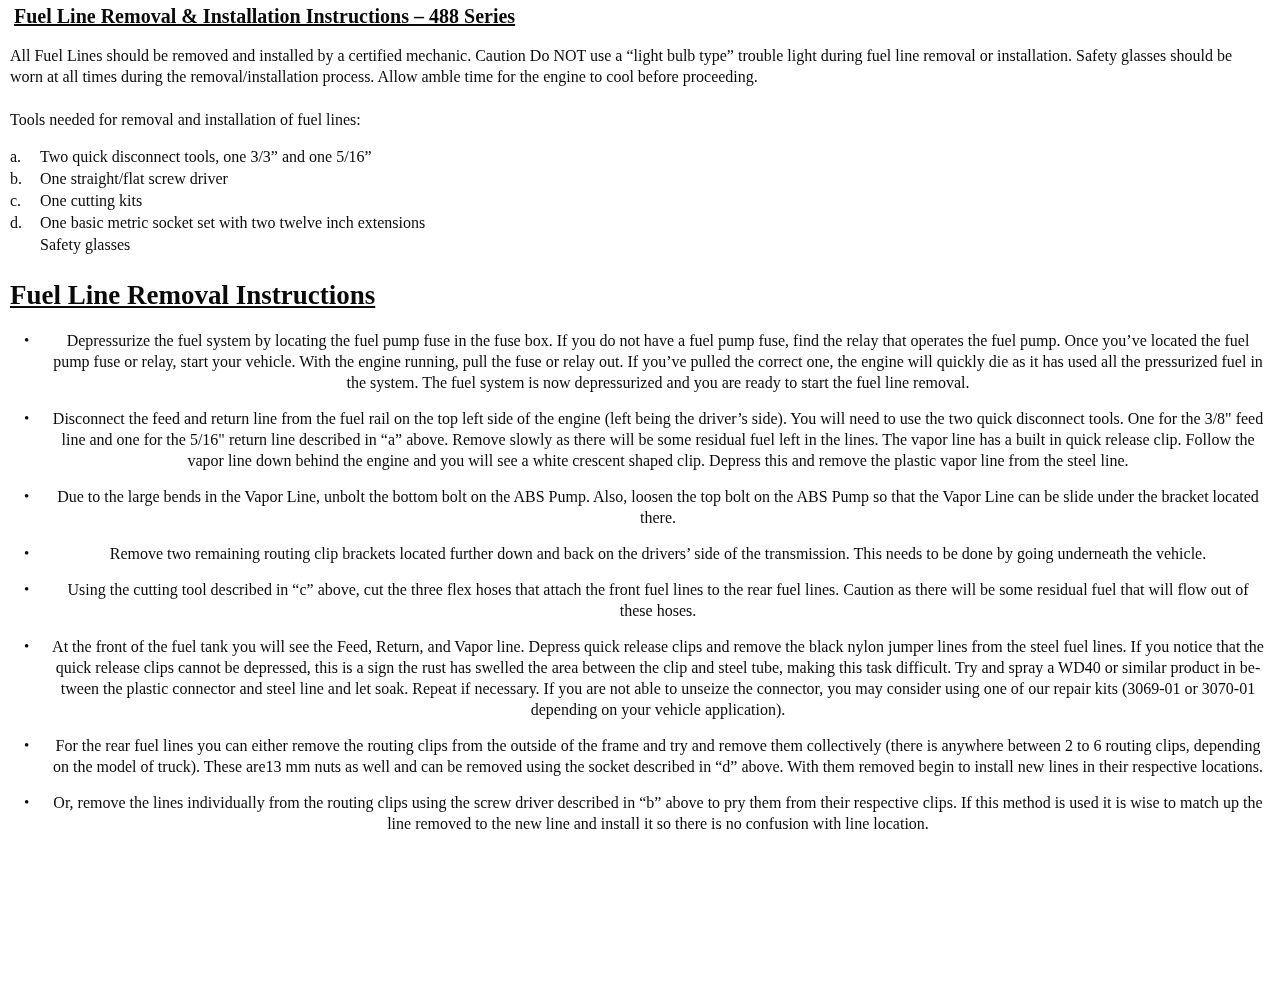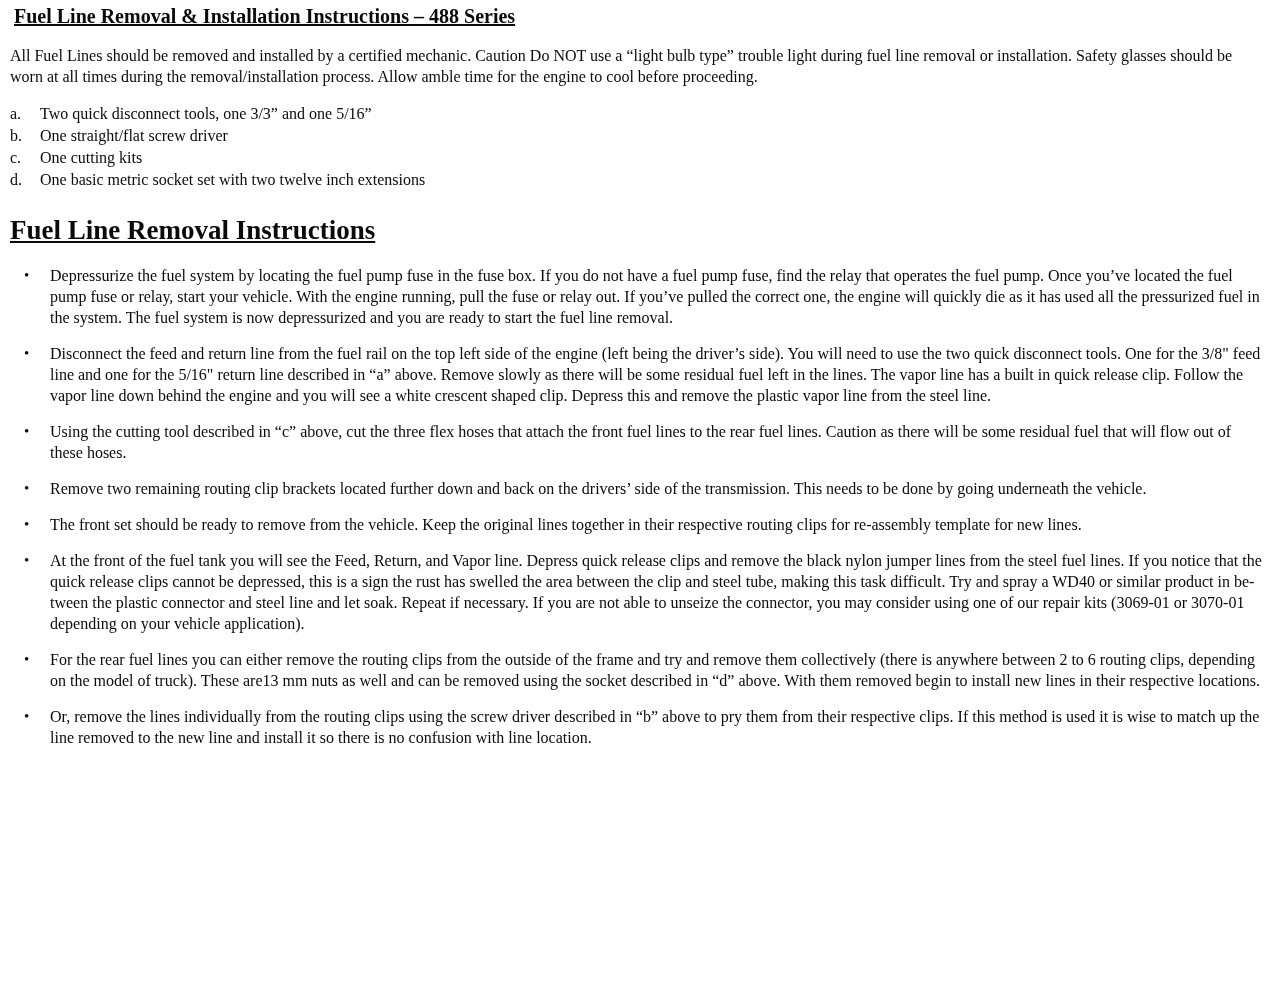--- a/index.html
+++ b/index.html
@@ -63,66 +63,72 @@
   }
   ul.steps {
     margin: 21px 0 0 0;
     padding: 0 0 0 14px;
     list-style: none;
   }
   ul.steps li {
     position: relative;
     padding-left: 26px;
     margin-bottom: 15px;
+    text-align: center;
   }
   ul.steps li::before {
     content: "\2022";
     position: absolute;
     left: 0;
     top: 0;
     font-size: 15px;
   }
 </style>
 </head>
 <body>
 
 <div class="page">
 
   <h1 class="doc-title">Fuel Line Removal &amp; Installation Instructions – 488 Series</h1>
 
   <p class="intro">All Fuel Lines should be removed and installed by a certified mechanic. Caution Do NOT use a “light bulb type” trouble light during fuel line removal or installation. Safety glasses should be worn at all times during the removal/installation process. Allow amble time for the engine to cool before proceeding.</p>
 
+  <p class="tools-intro">Tools needed for removal and installation of fuel lines:</p>
 
   <div class="tool-list">
     <div class="tool-item">
       <span class="tool-marker">a.</span>
       <span class="tool-text">Two quick disconnect tools, one 3/3” and one 5/16”</span>
     </div>
     <div class="tool-item">
       <span class="tool-marker">b.</span>
       <span class="tool-text">One straight/flat screw driver</span>
     </div>
     <div class="tool-item">
       <span class="tool-marker">c.</span>
       <span class="tool-text">One cutting kits</span>
     </div>
     <div class="tool-item">
       <span class="tool-marker">d.</span>
       <span class="tool-text">One basic metric socket set with two twelve inch extensions</span>
     </div>
+    <div class="tool-item">
+      <span class="tool-marker"></span>
+      <span class="tool-text">Safety glasses</span>
+    </div>
   </div>
 
   <div class="section-title-wrap">
     <h2 class="section-title">Fuel Line Removal Instructions</h2>
   </div>
 
   <ul class="steps">
     <li>Depressurize the fuel system by locating the fuel pump fuse in the fuse box. If you do not have a fuel pump fuse, find the relay that operates the fuel pump. Once you’ve located the fuel pump fuse or relay, start your vehicle. With the engine running, pull the fuse or relay out. If you’ve pulled the correct one, the engine will quickly die as it has used all the pressurized fuel in the system. The fuel system is now depressurized and you are ready to start the fuel line removal.</li>
     <li>Disconnect the feed and return line from the fuel rail on the top left side of the engine (left being the driver’s side). You will need to use the two quick disconnect tools. One for the 3/8" feed line and one for the 5/16" return line described in “a” above. Remove slowly as there will be some residual fuel left in the lines. The vapor line has a built in quick release clip. Follow the vapor line down behind the engine and you will see a white crescent shaped clip. Depress this and remove the plastic vapor line from the steel line.</li>
+    <li>Due to the large bends in the Vapor Line, unbolt the bottom bolt on the ABS Pump. Also, loosen the top bolt on the ABS Pump so that the Vapor Line can be slide under the bracket located there.</li>
+    <li>Remove two remaining routing clip brackets located further down and back on the drivers’ side of the transmission. This needs to be done by going underneath the vehicle.</li>
     <li>Using the cutting tool described in “c” above, cut the three flex hoses that attach the front fuel lines to the rear fuel lines. Caution as there will be some residual fuel that will flow out of these hoses.</li>
-    <li>Remove two remaining routing clip brackets located further down and back on the drivers’ side of the transmission. This needs to be done by going underneath the vehicle.</li>
-    <li>The front set should be ready to remove from the vehicle. Keep the original lines together in their respective routing clips for re-assembly template for new lines.</li>
     <li>At the front of the fuel tank you will see the Feed, Return, and Vapor line. Depress quick release clips and remove the black nylon jumper lines from the steel fuel lines. If you notice that the quick release clips cannot be depressed, this is a sign the rust has swelled the area between the clip and steel tube, making this task difficult. Try and spray a WD40 or similar product in be-tween the plastic connector and steel line and let soak. Repeat if necessary. If you are not able to unseize the connector, you may consider using one of our repair kits (3069-01 or 3070-01 depending on your vehicle application).</li>
     <li>For the rear fuel lines you can either remove the routing clips from the outside of the frame and try and remove them collectively (there is anywhere between 2 to 6 routing clips, depending on the model of truck). These are13 mm nuts as well and can be removed using the socket described in “d” above. With them removed begin to install new lines in their respective locations.</li>
     <li>Or, remove the lines individually from the routing clips using the screw driver described in “b” above to pry them from their respective clips. If this method is used it is wise to match up the line removed to the new line and install it so there is no confusion with line location.</li>
   </ul>
 
 </div>
 
 </body></html>

